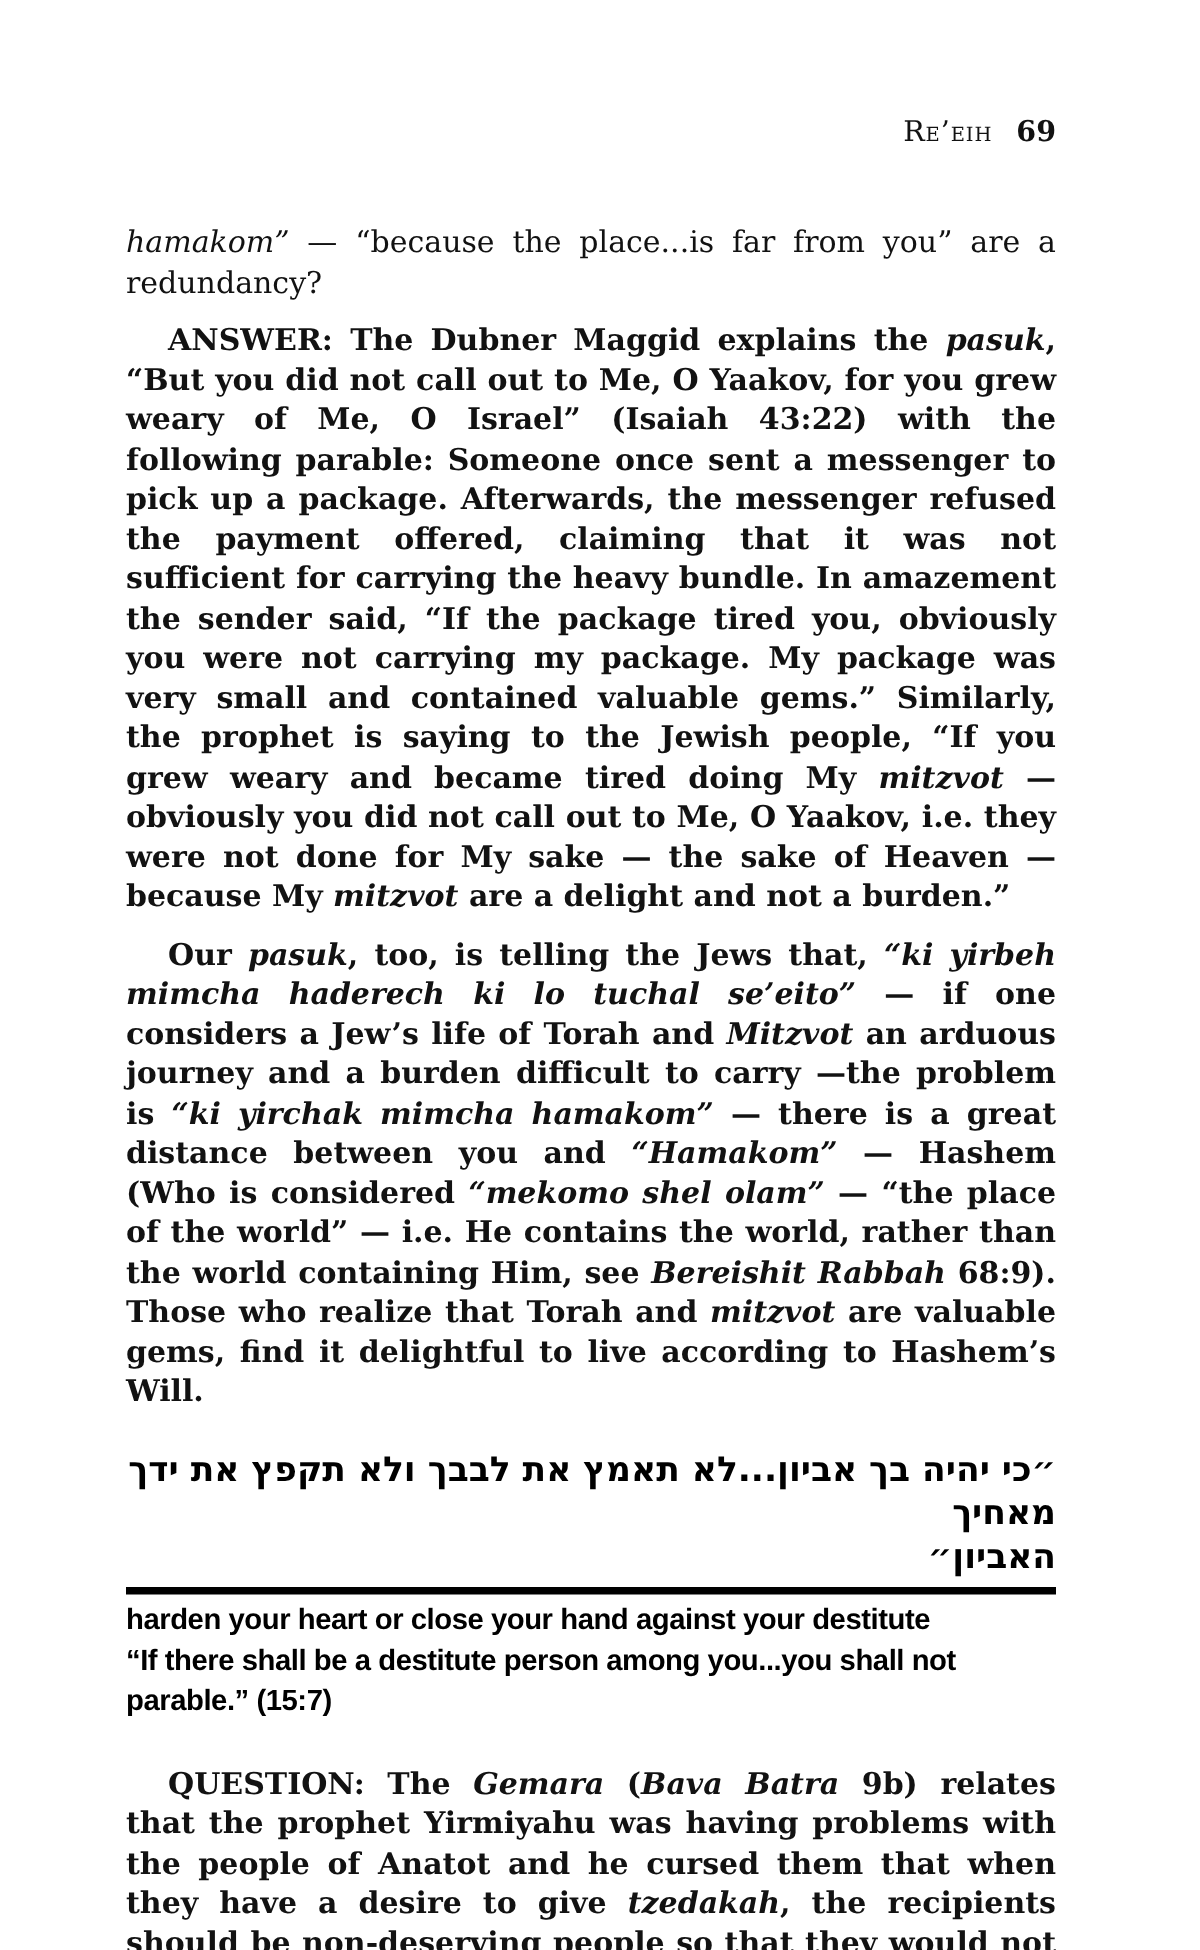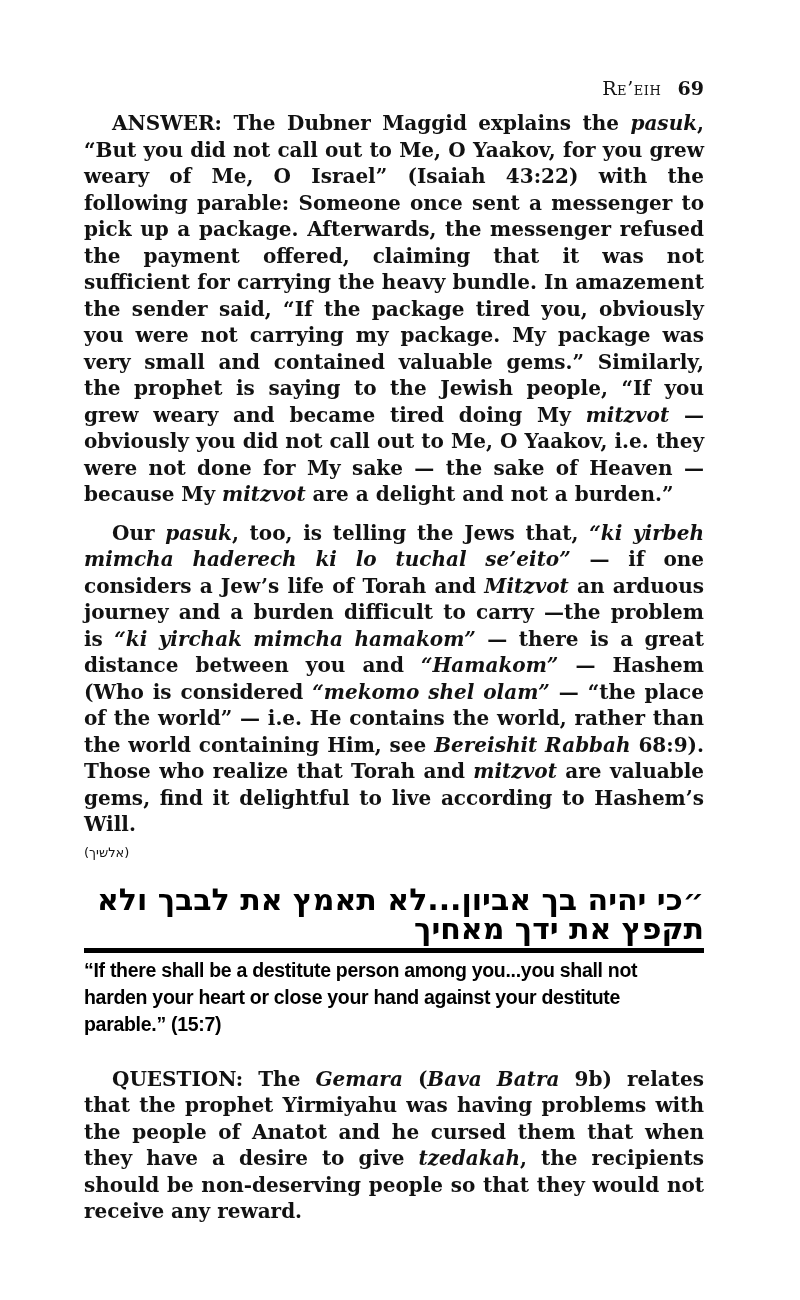--- a/index.html
+++ b/index.html
@@ -43,21 +43,21 @@
     direction:rtl;
     font-family:"DejaVu Sans", sans-serif;
     font-size:13px;
     text-align:left;
     margin-top:7px;
   }
   .heb-heading {
     direction:rtl;
     font-family:"DejaVu Sans", sans-serif;
     font-weight:bold;
-    font-size:30px;
+    font-size:23px;
     line-height:29px;
     text-align:right;
     margin-top:25px;
     color:#000;
   }
   .rule {
     height:5px;
     background:#000;
     margin-top:5px;
   }
@@ -76,35 +76,36 @@
 <body>
 
 <div class="page">
   <div class="content">
 
     <div class="header">
       <span class="sect">Re’eih</span>
       <span class="pnum">69</span>
     </div>
 
+    <p class="body-par first-par"><span class="it">hamakom”</span><span> — “because the place...is far from you” are a redundancy?</span></p>
 
     <p class="body-par indent"><span>ANSWER: The Dubner Maggid explains the </span><span class="it">pasuk</span><span>, “But you did not call out to Me, O Yaakov, for you grew weary of Me, O Israel” (Isaiah 43:22) with the following parable: Someone once sent a messenger to pick up a package. Afterwards, the messenger refused the payment offered, claiming that it was not sufficient for carrying the heavy bundle. In amazement the sender said, “If the package tired you, obviously you were not carrying my package. My package was very small and contained valuable gems.” Similarly, the prophet is saying to the Jewish people, “If you grew weary and became tired doing My </span><span class="it">mitzvot</span><span> — obviously you did not call out to Me, O Yaakov, i.e. they were not done for My sake — the sake of Heaven — because My </span><span class="it">mitzvot</span><span> are a delight and not a burden.”</span></p>
 
     <p class="body-par indent"><span>Our </span><span class="it">pasuk</span><span>, too, is telling the Jews that, </span><span class="it">“ki yirbeh mimcha haderech ki lo tuchal se’eito”</span><span> — if one considers a Jew’s life of Torah and </span><span class="it">Mitzvot</span><span> an arduous journey and a burden difficult to carry —the problem is </span><span class="it">“ki yirchak mimcha hamakom”</span><span> — there is a great distance between you and </span><span class="it">“Hamakom”</span><span> — Hashem (Who is considered </span><span class="it">“mekomo shel olam”</span><span> — “the place of the world” — i.e. He contains the world, rather than the world containing Him, see </span><span class="it">Bereishit Rabbah</span><span> 68:9). Those who realize that Torah and </span><span class="it">mitzvot</span><span> are valuable gems, find it delightful to live according to Hashem’s Will.</span></p>
 
-    <div class="attribution">(אלשיך)</div>
 
     <div class="heb-heading">
         <div>״כי יהיה בך אביון...לא תאמץ את לבבך ולא תקפץ את ידך מאחיך</div>
+        <div>האביון״</div>
       </div>
 
     <div class="rule"></div>
 
     <div class="trans-heading">
+        <div>harden your heart or close your hand against your destitute</div>
         <div>“If there shall be a destitute person among you...you shall not</div>
-        <div>harden your heart or close your hand against your destitute</div>
         <div>parable.” (15:7)</div>
       </div>
 
     <p class="body-par indent question"><span>QUESTION: The </span><span class="it">Gemara</span><span> (</span><span class="it">Bava Batra</span><span> 9b) relates that the prophet Yirmiyahu was having problems with the people of Anatot and he cursed them that when they have a desire to give </span><span class="it">tzedakah</span><span>, the recipients should be non-deserving people so that they would not receive any reward.</span></p>
 
   </div>
 </div>
 
 </body></html>

